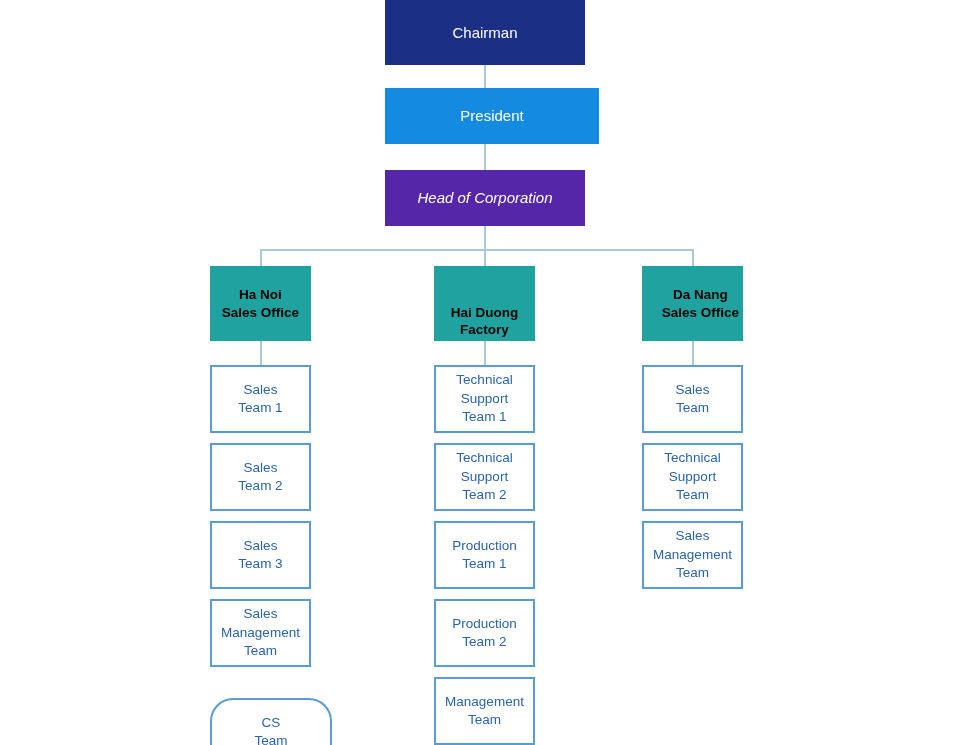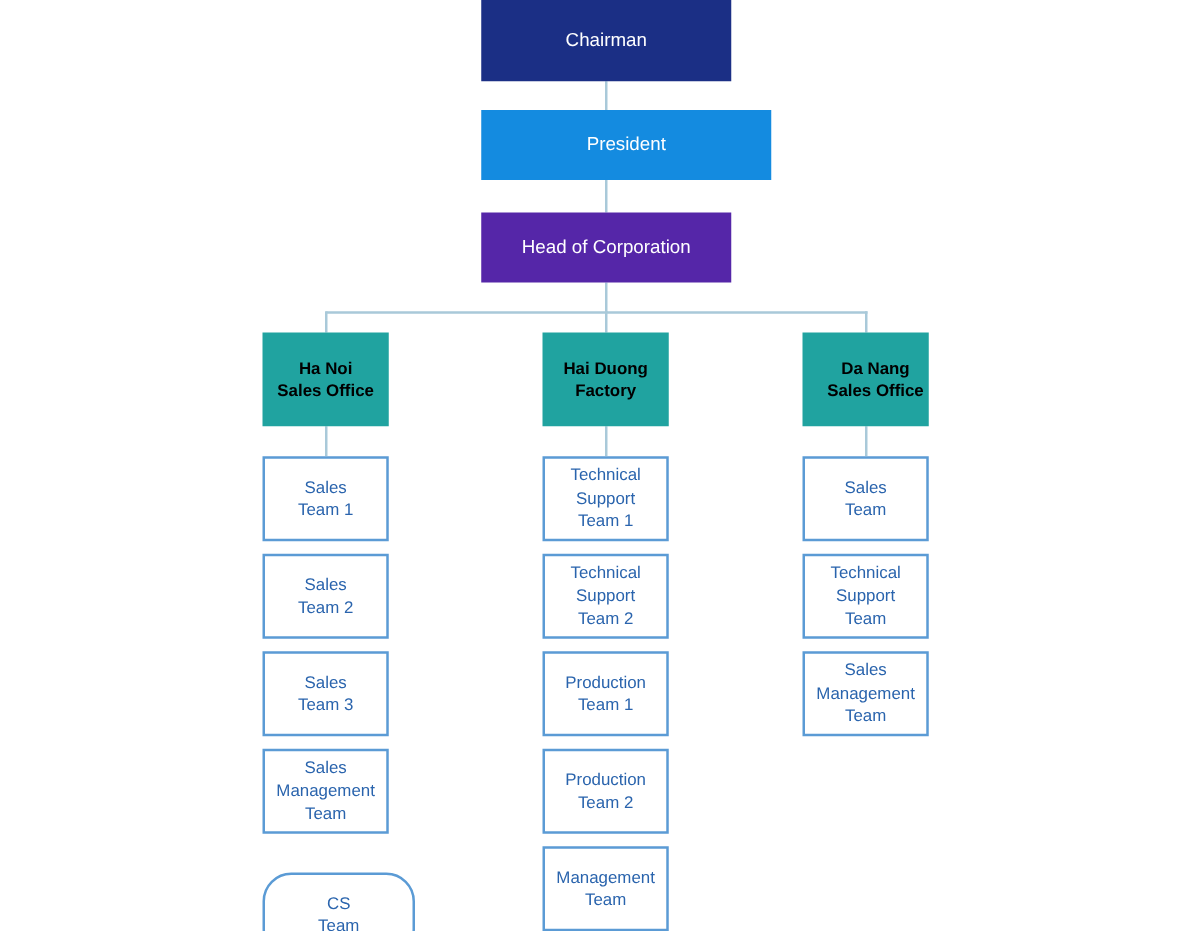--- a/index.html
+++ b/index.html
@@ -37,21 +37,21 @@
     text-align: center;
     color: #ffffff;
     line-height: 1.18;
     box-sizing: border-box;
     padding: 2px 6px;
   }
   .exec-box .label { display: block; }
 
   .exec-chairman   { background: #1b2f85; font-size: 15px; }
   .exec-president  { background: #148be0; font-size: 15px; }
-  .exec-head       { background: #5526a8; font-size: 15px; }
+  .exec-head       { background: #5526a8; font-size: 15px; font-style: italic; }
 
   
   .div-box {
     position: absolute;
     background: #20a3a0;
     color: #000000;
     display: flex;
     align-items: center;
     justify-content: center;
     text-align: center;
@@ -94,34 +94,34 @@
   <div class="connector v" style="left:692px; top:249px; height:17px;"></div>
 
   <div class="connector v" style="left:260px; top:341px; height:24px;"></div>
   <div class="connector v" style="left:484px; top:341px; height:24px;"></div>
   <div class="connector v" style="left:692px; top:341px; height:24px;"></div>
 
   <div class="exec-box exec-chairman" style="left:385px; top:0px; width:200px; height:65px;">
     <span class="label multiline">Chairman</span>
   </div>
 
-  <div class="exec-box exec-president" style="left:385px; top:88px; width:232px; height:56px;">
+  <div class="exec-box exec-president" style="left:385px; top:88px; width:214px; height:56px;">
     <span class="label multiline">President</span>
   </div>
 
   <div class="exec-box exec-head" style="left:385px; top:170px; width:200px; height:56px;">
     <span class="label multiline">Head of Corporation</span>
   </div>
 
   <div class="div-box" style="left:210px; top:266px; width:101px; height:75px;">
     <span class="label multiline">Ha Noi
 Sales Office</span>
   </div>
 
-  <div class="div-box" style="left:434px; top:266px; width:101px; height:75px;">
+  <div class="div-box" style="left:434px; top:266px; width:101px; height:75px;align-items:flex-end;">
     <span class="label multiline">Hai Duong
 Factory</span>
   </div>
 
   <div class="div-box" style="left:642px; top:266px; width:101px; height:75px;justify-content:flex-end;">
     <span class="label multiline">Da Nang
 Sales Office</span>
   </div>
 
   <div class="leaf-box" style="left:210px; top:365px; width:101px; height:68px;">

